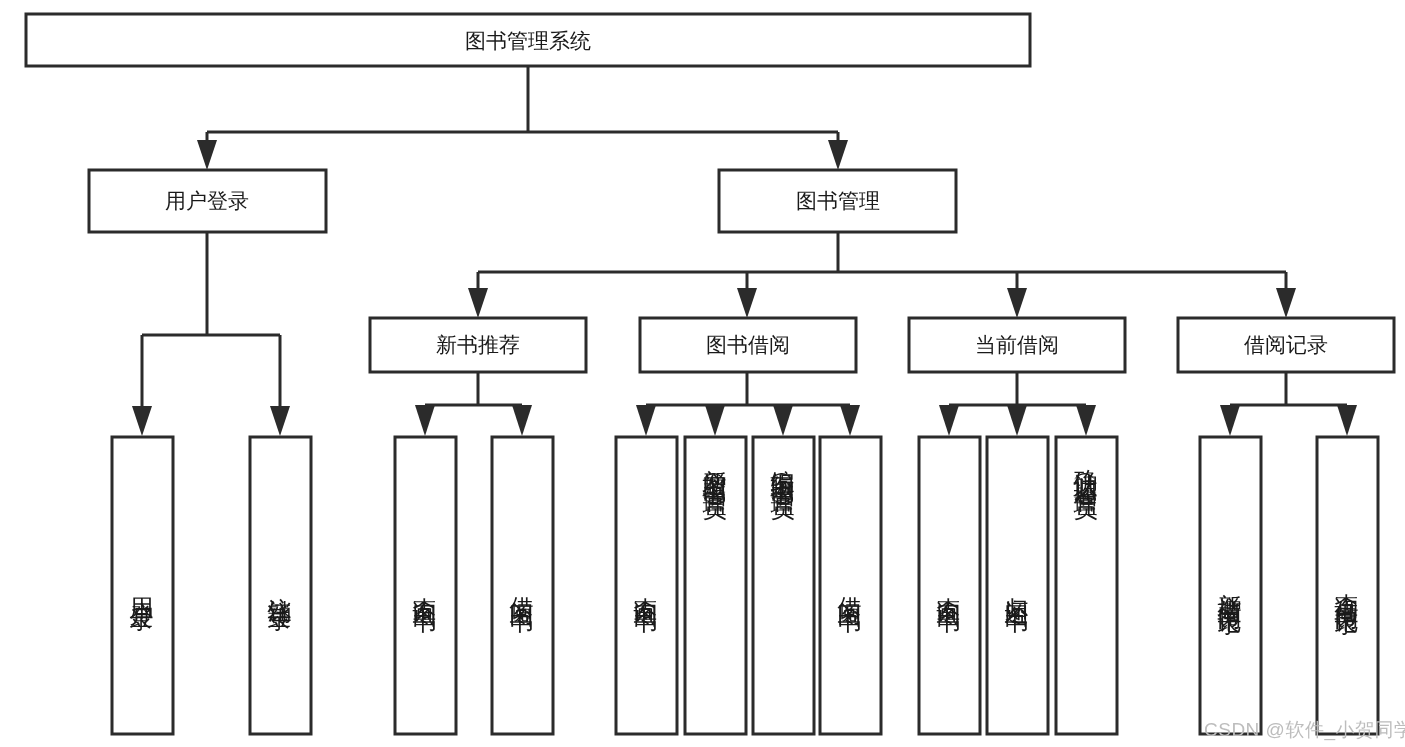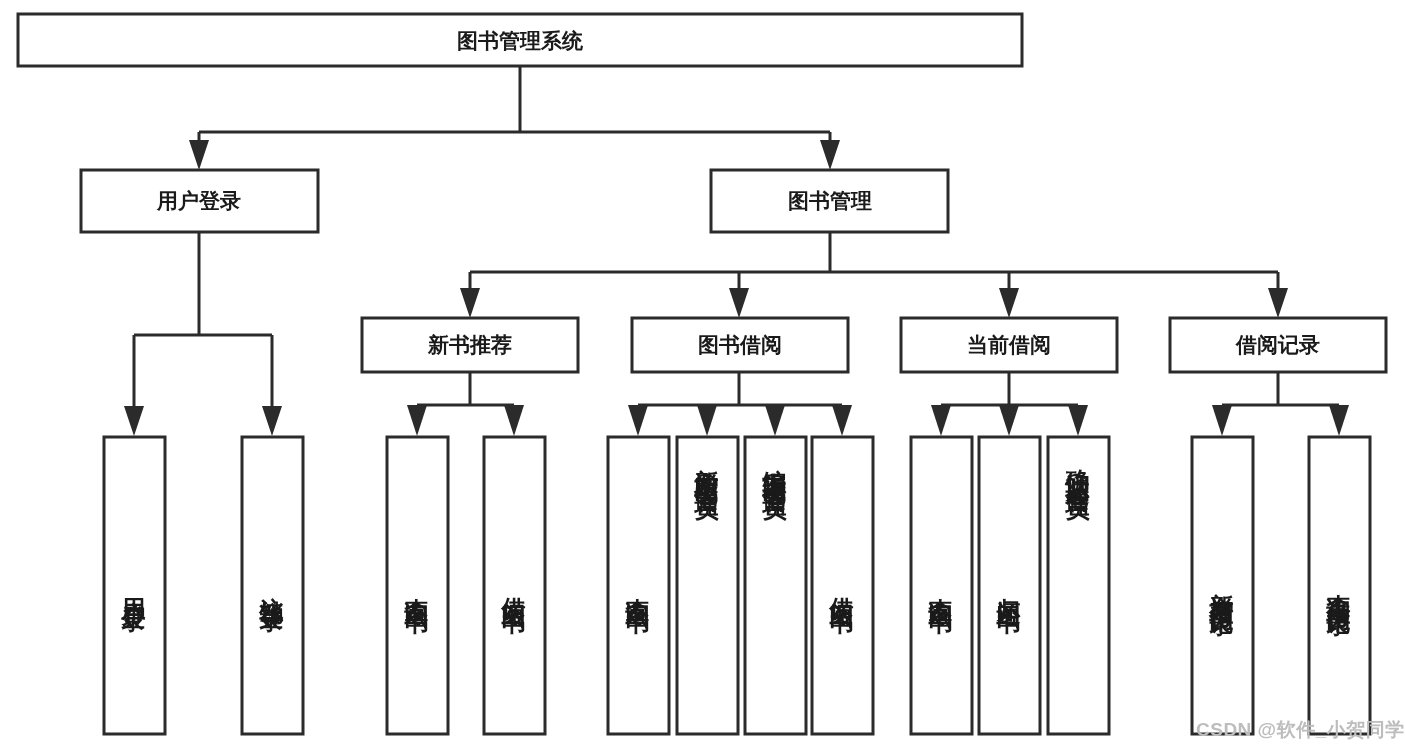--- a/index.html
+++ b/index.html
@@ -9,25 +9,24 @@
   }
   body {
     width: 1405px;
     height: 747px;
     position: relative;
     overflow: hidden;
     font-family: "Liberation Sans", "DejaVu Sans", sans-serif;
   }
   #diagram-root {
     position: absolute;
-    left: 0;
+    left: 8px;
     top: 0;
     width: 1230px;
     height: 747px;
-    font-weight: bold;
   }
   svg.tree-canvas {
     display: block;
     width: 1405px;
     height: 747px;
   }
   .node-box {
     fill: #ffffff;
     stroke: #2b2b2b;
     stroke-width: 3;

